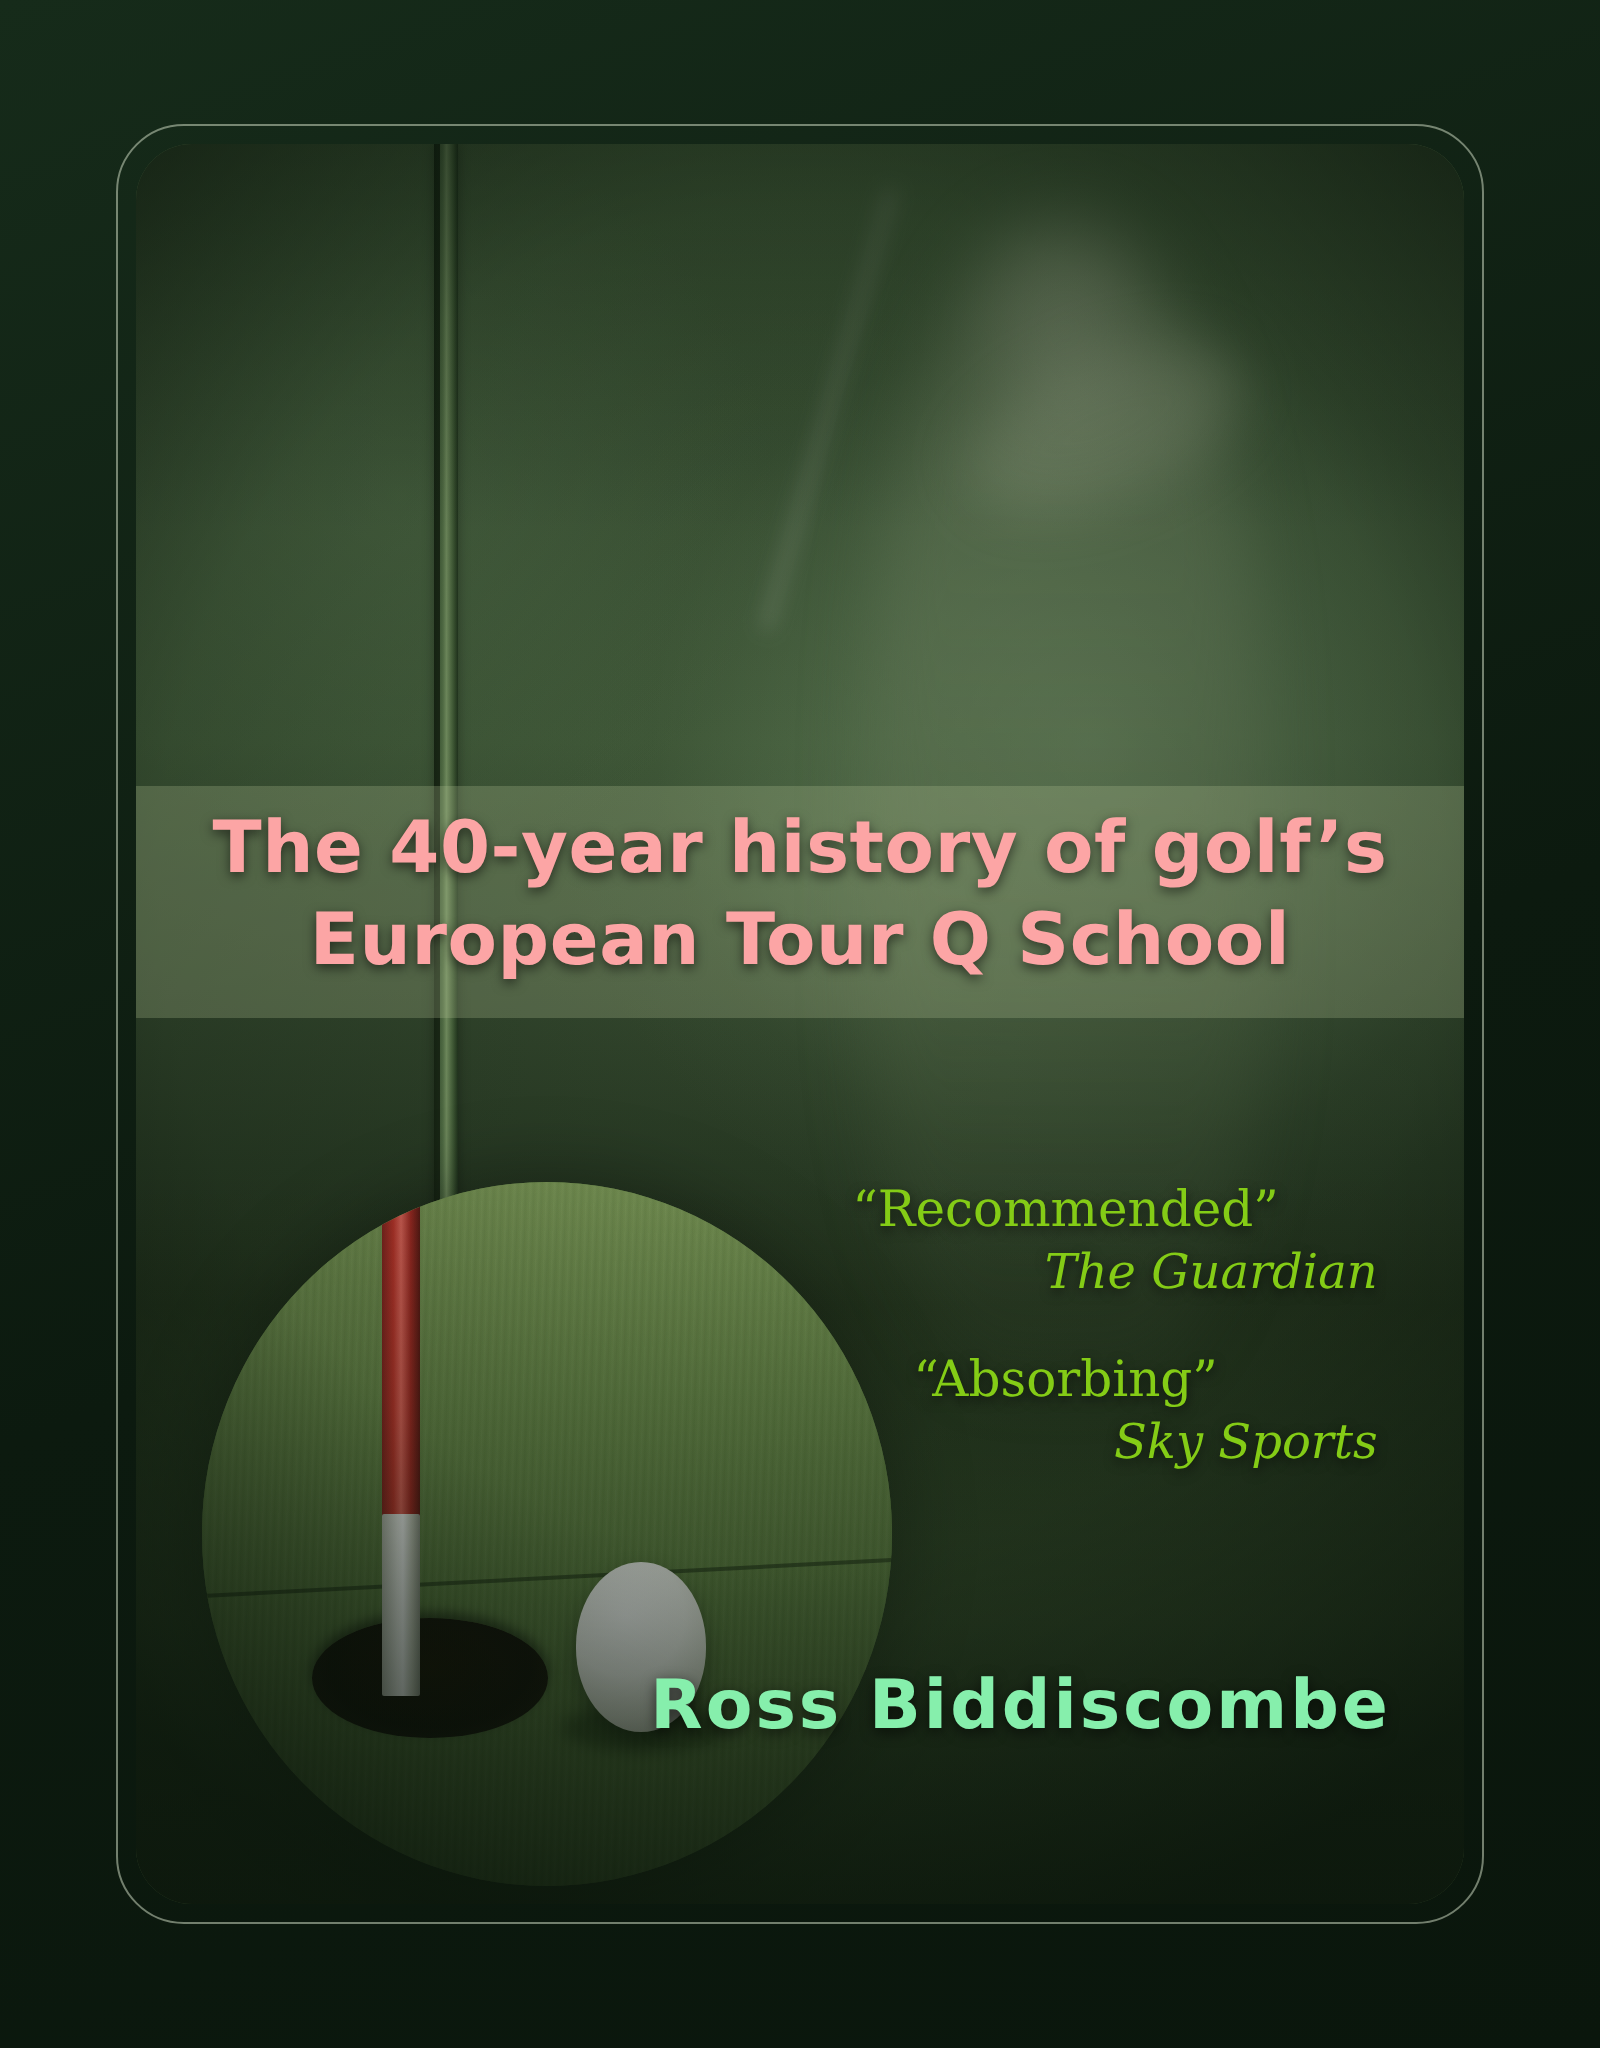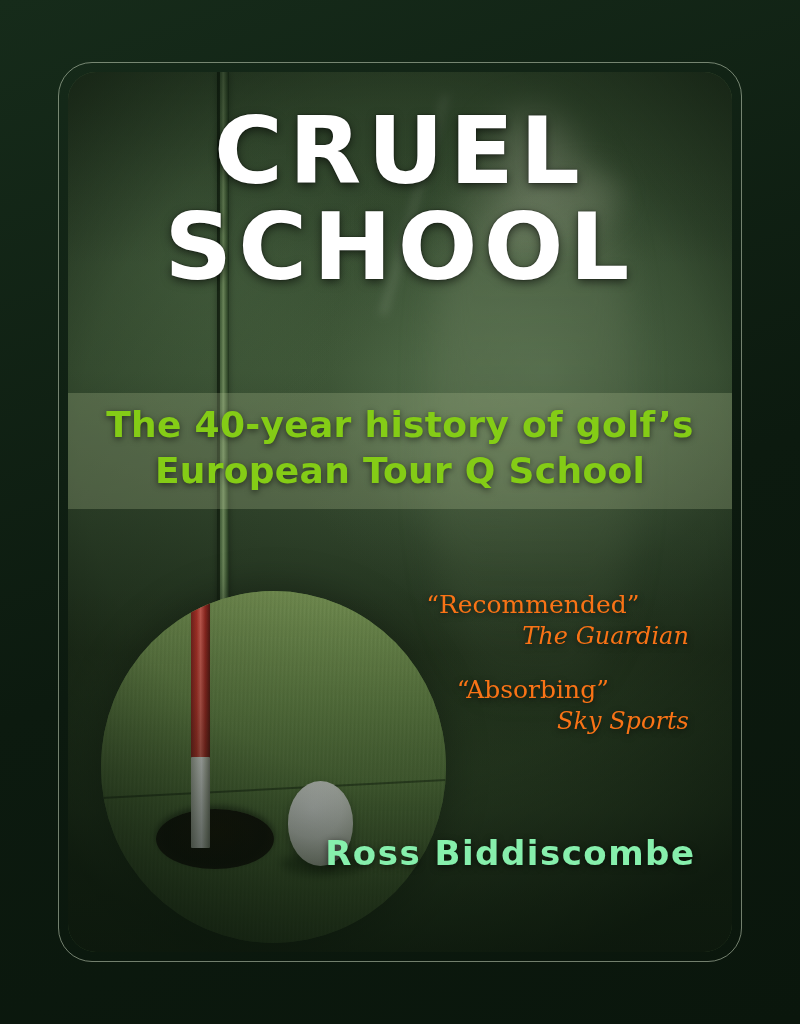--- a/index.html
+++ b/index.html
@@ -245,38 +245,38 @@
     background: rgba(181, 196, 150, 0.26);
     z-index: 3;
   }
   .subtitle {
     position: absolute;
     left: 0;
     right: 0;
     top: 37.5%;
     z-index: 4;
     text-align: center;
-    color: #84cc16;
+    color: #fca5a5;
     font-family: "DejaVu Sans", sans-serif;
     font-weight: 700;
     font-size: 36px;
     line-height: 1.28;
     letter-spacing: 0.3px;
     text-shadow: 0 2px 6px rgba(0,0,0,0.55);
   }
 
   
   .quotes {
     position: absolute;
     right: 6.5%;
     top: 59%;
     width: 47%;
     z-index: 4;
     text-align: center;
-    color: #f97316;
+    color: #84cc16;
   }
   .quote {
     margin-bottom: 26px;
   }
   .quote-text {
     font-family: "DejaVu Serif", serif;
     font-size: 25px;
     font-weight: 400;
     line-height: 1.15;
     text-shadow: 0 2px 6px rgba(0,0,0,0.6);
@@ -325,24 +325,20 @@
       <div class="grass-line"></div>
       <div class="hole"></div>
       <div class="pin"></div>
       <div class="pin-white"></div>
       <div class="ball-shadow"></div>
       <div class="ball"></div>
     </div>
 
     <div class="vignette"></div>
 
-    <div class="title-block">
-      <div class="title-line one">CRUEL</div>
-      <div class="title-line two">SCHOOL</div>
-    </div>
 
     <div class="subtitle-band"></div>
     <div class="subtitle">
       <div>The 40-year history of golf’s</div>
       <div>European Tour Q School</div>
     </div>
 
     <div class="quotes">
       <div class="quote">
         <div class="quote-text">“Recommended”</div>

